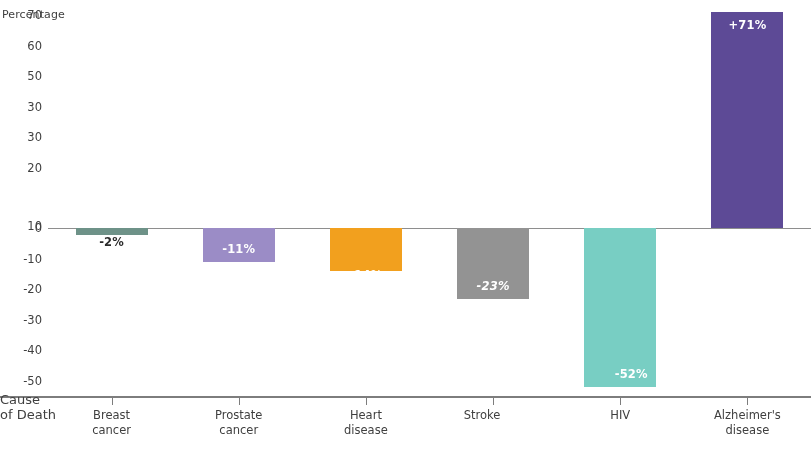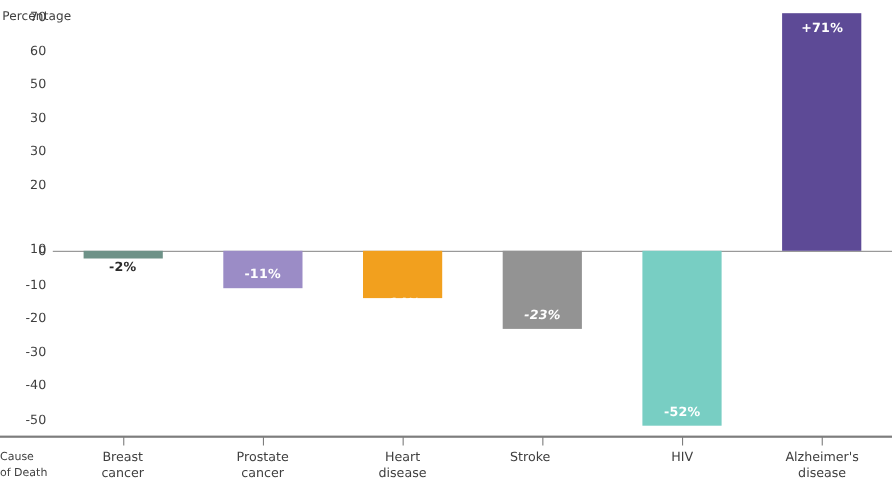--- a/index.html
+++ b/index.html
@@ -105,22 +105,22 @@
     font-size: 11.5px;
     color: #3f3f3f;
     text-align: center;
     line-height: 15px;
     transform: translateX(-50%);
     white-space: nowrap;
   }
   #x-axis-title {
     position: absolute;
     left: 0px;
-    top: 408px;
-    font-size: 10px;
+    top: 392px;
+    font-size: 13px;
     color: #3f3f3f;
     line-height: 15px;
     text-align: left;
     white-space: nowrap;
   }
   .cat-line { display: block; }
 </style>
 </head>
 <body>
 
@@ -158,21 +158,21 @@
         <div class="bar-group" style="left: 254.333px; width: 127.167px;">
           <div class="bar" style="background: rgb(242, 160, 30); width: 72px; top: 228.462px; height: 42.6462px;"></div>
           <div class="bar-label inside" style="top: 268px;">-14%</div>
         </div>
         <div class="bar-group" style="left: 381.5px; width: 127.167px;">
           <div class="bar" style="background: rgb(147, 147, 147); width: 72px; top: 228.462px; height: 70.0615px;"></div>
           <div class="bar-label inside" style="top: 278.523px; font-style: italic;">-23%</div>
         </div>
         <div class="bar-group" style="left: 508.667px; width: 127.167px;">
           <div class="bar" style="background: rgb(120, 206, 195); width: 72px; top: 228.462px; height: 158.4px;"></div>
-          <div class="bar-label inside" style="top: 366.862px;">-52%</div>
+          <div class="bar-label inside" style="top: 366.862px; margin-left: 11px;">-52%</div>
         </div>
         <div class="bar-group" style="left: 635.833px; width: 127.167px;">
           <div class="bar" style="background: rgb(93, 74, 150); width: 72px; top: 12.1846px; height: 216.277px;"></div>
           <div class="bar-label inside" style="top: 18.1846px;">+71%</div>
         </div>
       </div>
   </div>
 
   <div id="x-axis-line"></div>
   <div id="x-ticks">

